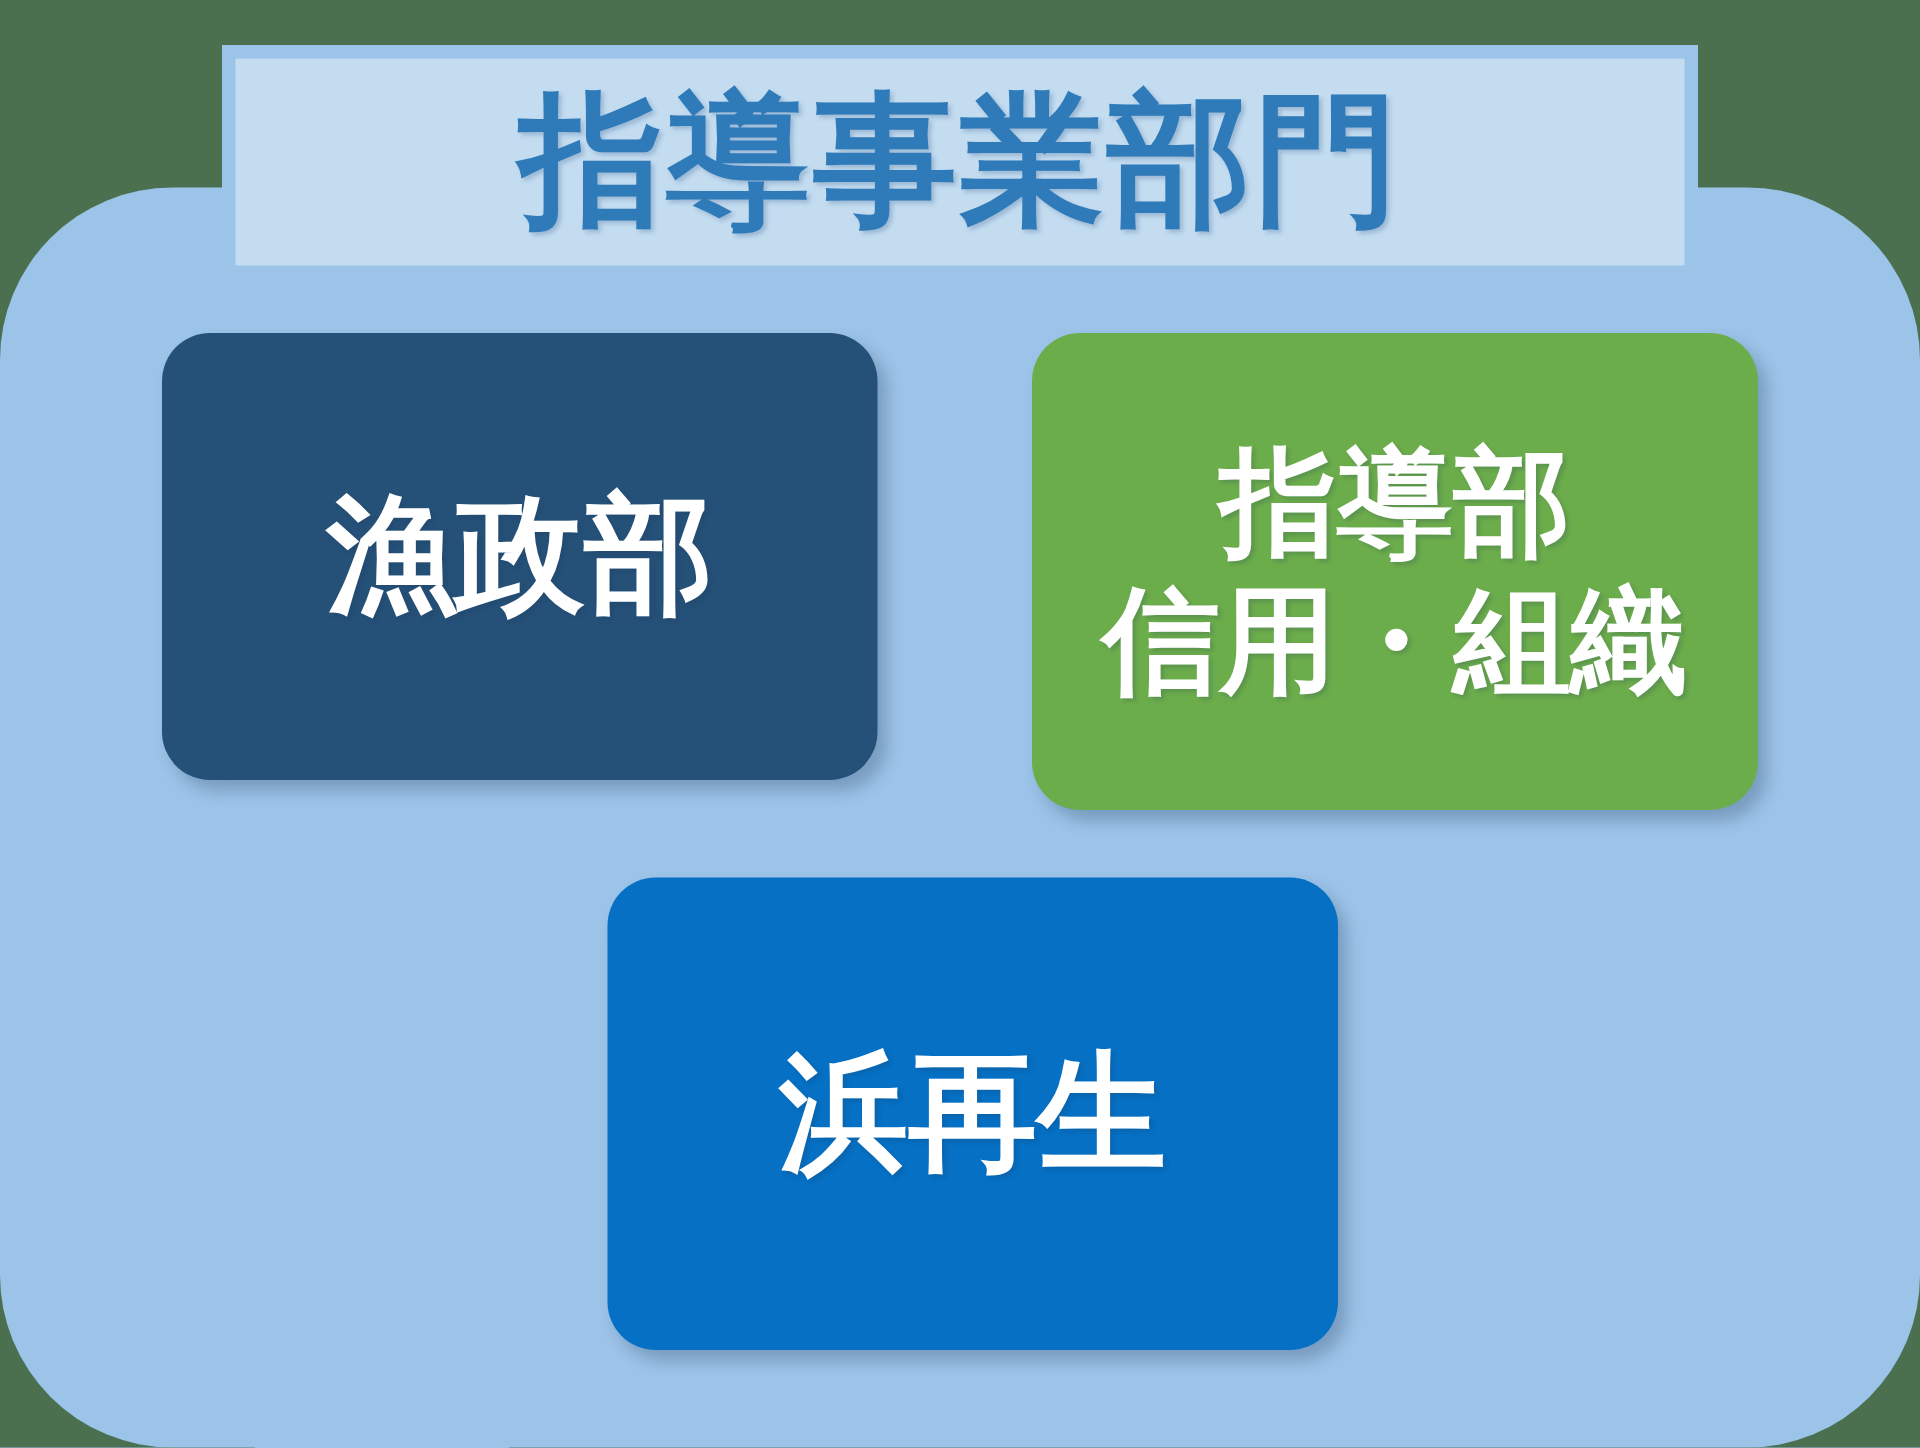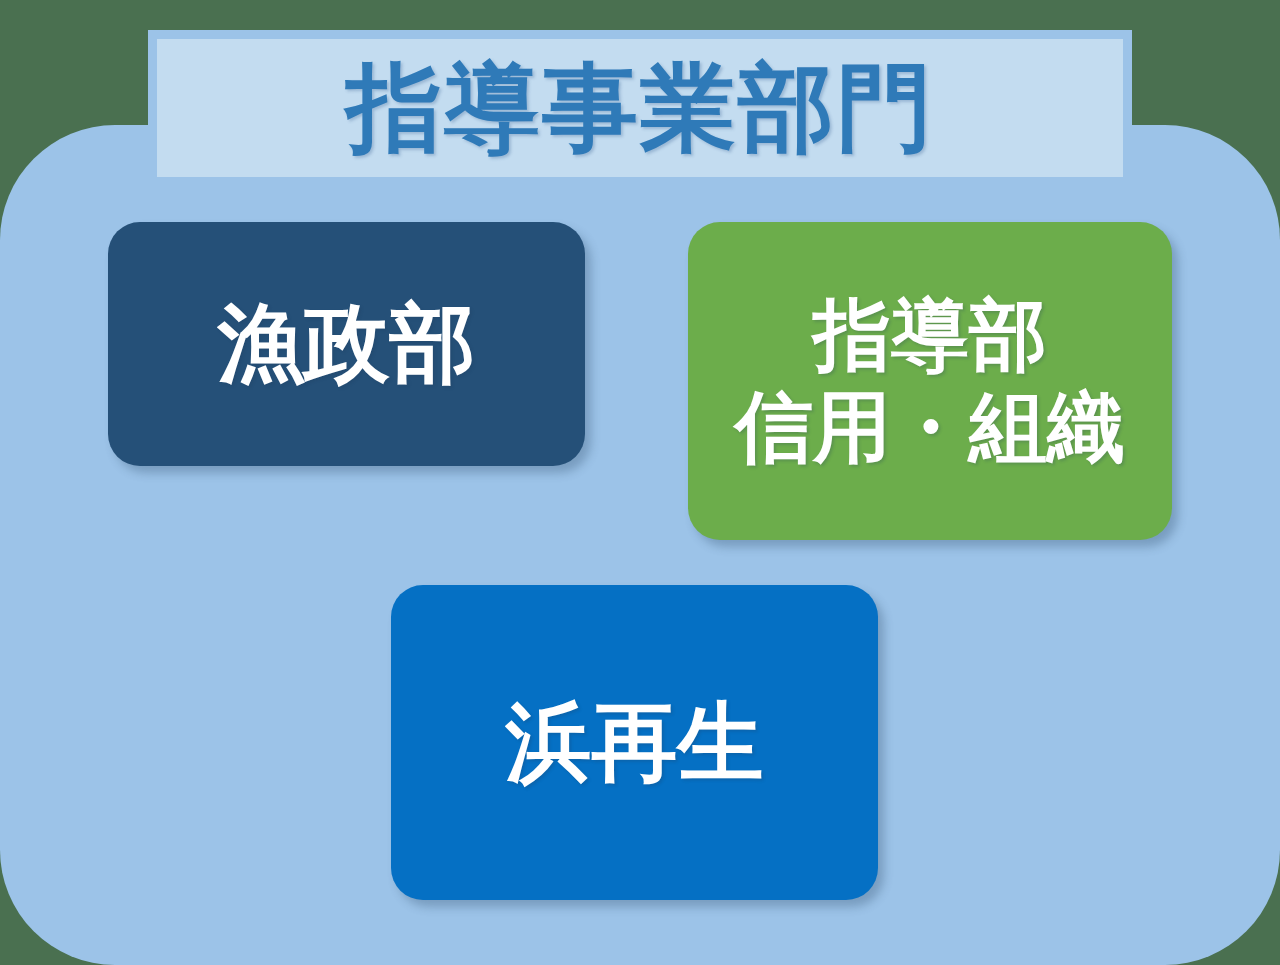--- a/index.html
+++ b/index.html
@@ -65,36 +65,36 @@
     font-weight: bold;
     line-height: 1.18;
     box-shadow: 6px 7px 10px rgba(40,70,100,0.30);
     z-index: 4;
   }
 
   #dept-gyosei {
     left: 108px;
     top: 222px;
     width: 477px;
-    height: 244px;
+    height: 298px;
     background: #255078;
     font-size: 86px;
   }
 
   #dept-shinyo {
     left: 688px;
     top: 222px;
     width: 484px;
     height: 318px;
     background: #6cad4b;
     font-size: 78px;
   }
 
   #dept-hama {
-    left: 391px;
+    left: 405px;
     top: 585px;
     width: 487px;
     height: 315px;
     background: #0570c4;
     font-size: 86px;
   }
 
   .dept-label {
     display: block;
     padding: 0 10px;

